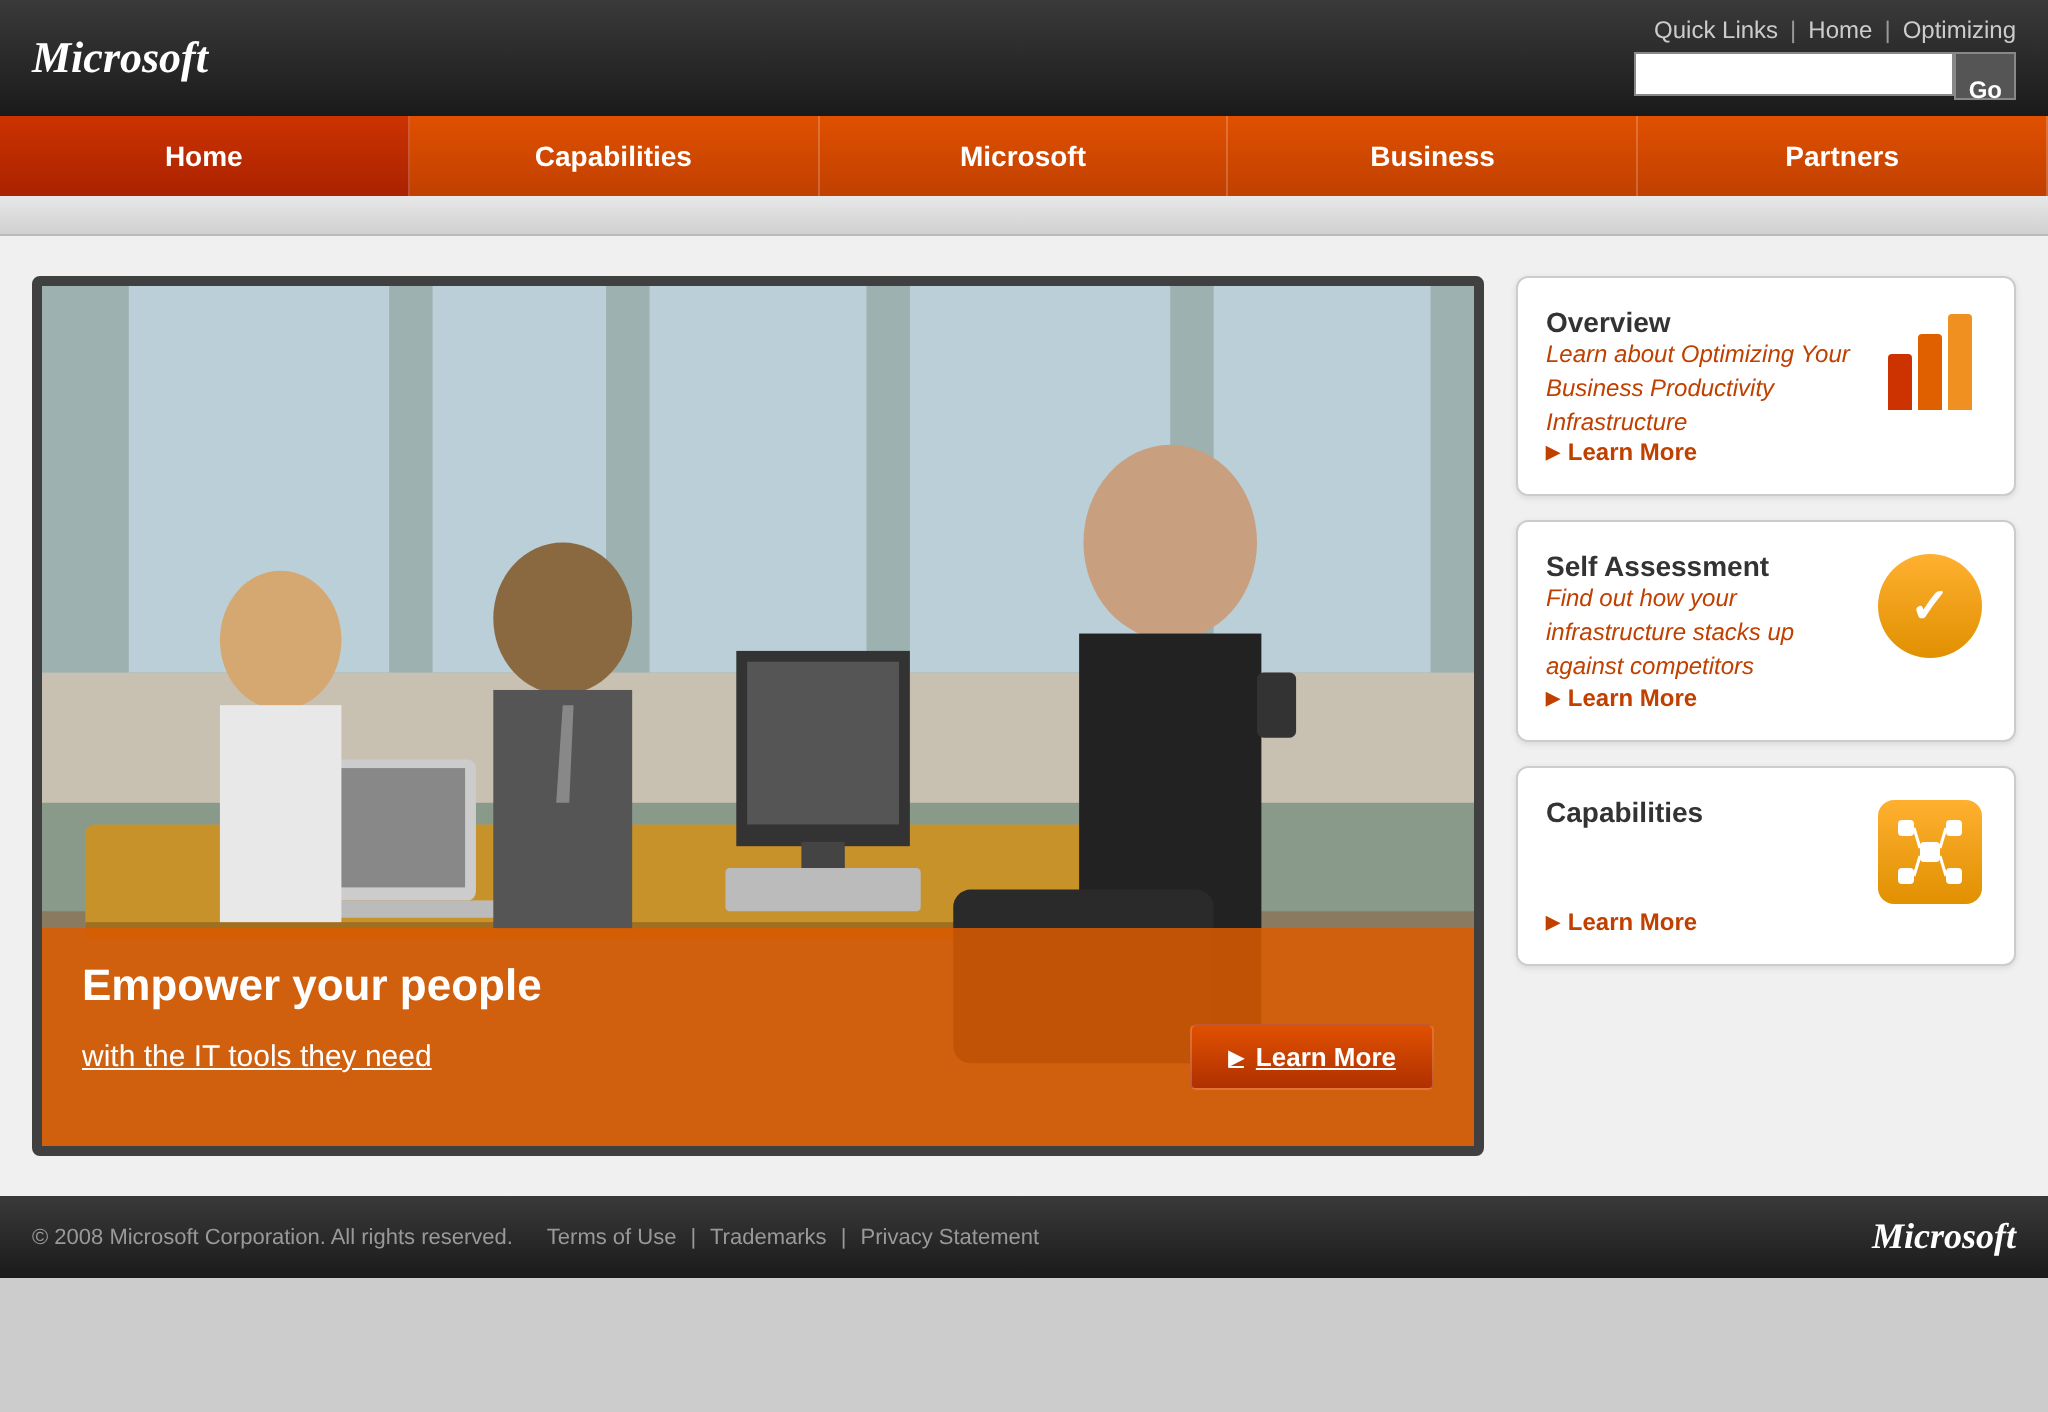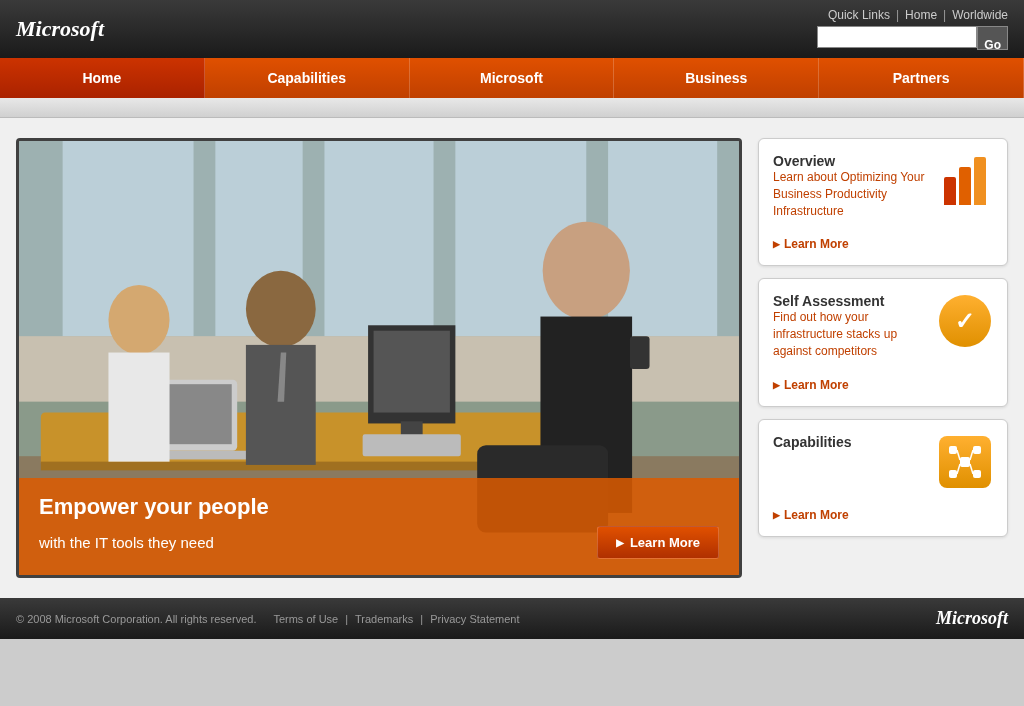--- a/index.html
+++ b/index.html
@@ -95,21 +95,21 @@
       padding: 20px 16px;
       display: flex;
       gap: 16px;
       min-height: 480px;
     }
 
     
     #hero {
       flex: 1;
       position: relative;
-      border: 3px solid #404040;
+      border: 5px solid #404040;
       border-radius: 4px;
       overflow: hidden;
       background: #c2410c;
       min-height: 440px;
       padding-left: 24px;
     }
 
     
     #hero-bg {
       width: 100%;
@@ -140,24 +140,25 @@
     }
     #hero-overlay .headline {
       color: white;
       font-size: 22px;
       font-weight: bold;
       margin-bottom: 6px;
     }
     #hero-overlay .subline {
       color: white;
       font-size: 15px;
-      margin-bottom: 0;
+      margin-bottom: 12px;
       display: flex;
       align-items: center;
       justify-content: space-between;
+      text-decoration: underline;
     }
     .learn-more-btn {
       background: linear-gradient(to bottom, #e05000, #b03000);
       color: white;
       border: 1px solid #fff3;
       padding: 8px 18px;
       font-size: 13px;
       font-weight: bold;
       cursor: pointer;
       border-radius: 3px;
@@ -178,34 +179,35 @@
       gap: 12px;
     }
 
     .sidebar-card {
       background: white;
       border: 1px solid #ccc;
       border-radius: 6px;
       padding: 14px;
       display: flex;
       flex-direction: column;
-      gap: 18px;
+      gap: 0;
       box-shadow: 0 1px 3px rgba(0,0,0,0.1);
     }
 
     .sidebar-card .card-title {
       font-size: 14px;
       font-weight: bold;
       color: #333;
     }
     .sidebar-card .card-desc {
       font-size: 12px;
       color: #c04000;
       line-height: 1.4;
       flex: 1;
+      font-style: italic;
     }
     .sidebar-card .card-learn-more {
       color: #c04000;
       font-size: 12px;
       font-weight: bold;
       cursor: pointer;
       display: flex;
       align-items: center;
       gap: 4px;
       text-decoration: none;
@@ -309,21 +311,21 @@
 <div id="header">
   <div id="header-left">
     <div class="logo-text">Microsoft</div>
   </div>
   <div id="header-right">
     <div id="header-links">
       <a href="#">Quick Links</a>
       <span>|</span>
       <a href="#">Home</a>
       <span>|</span>
-      <a href="#">Worldwide</a>
+      <a href="#">Optimizing</a>
     </div>
     <div id="search-bar">
       <input type="text" style="">
       <button>Go</button>
     </div>
   </div>
 </div>
 
 <div id="nav">
   <div class="nav-item active">Home</div>

